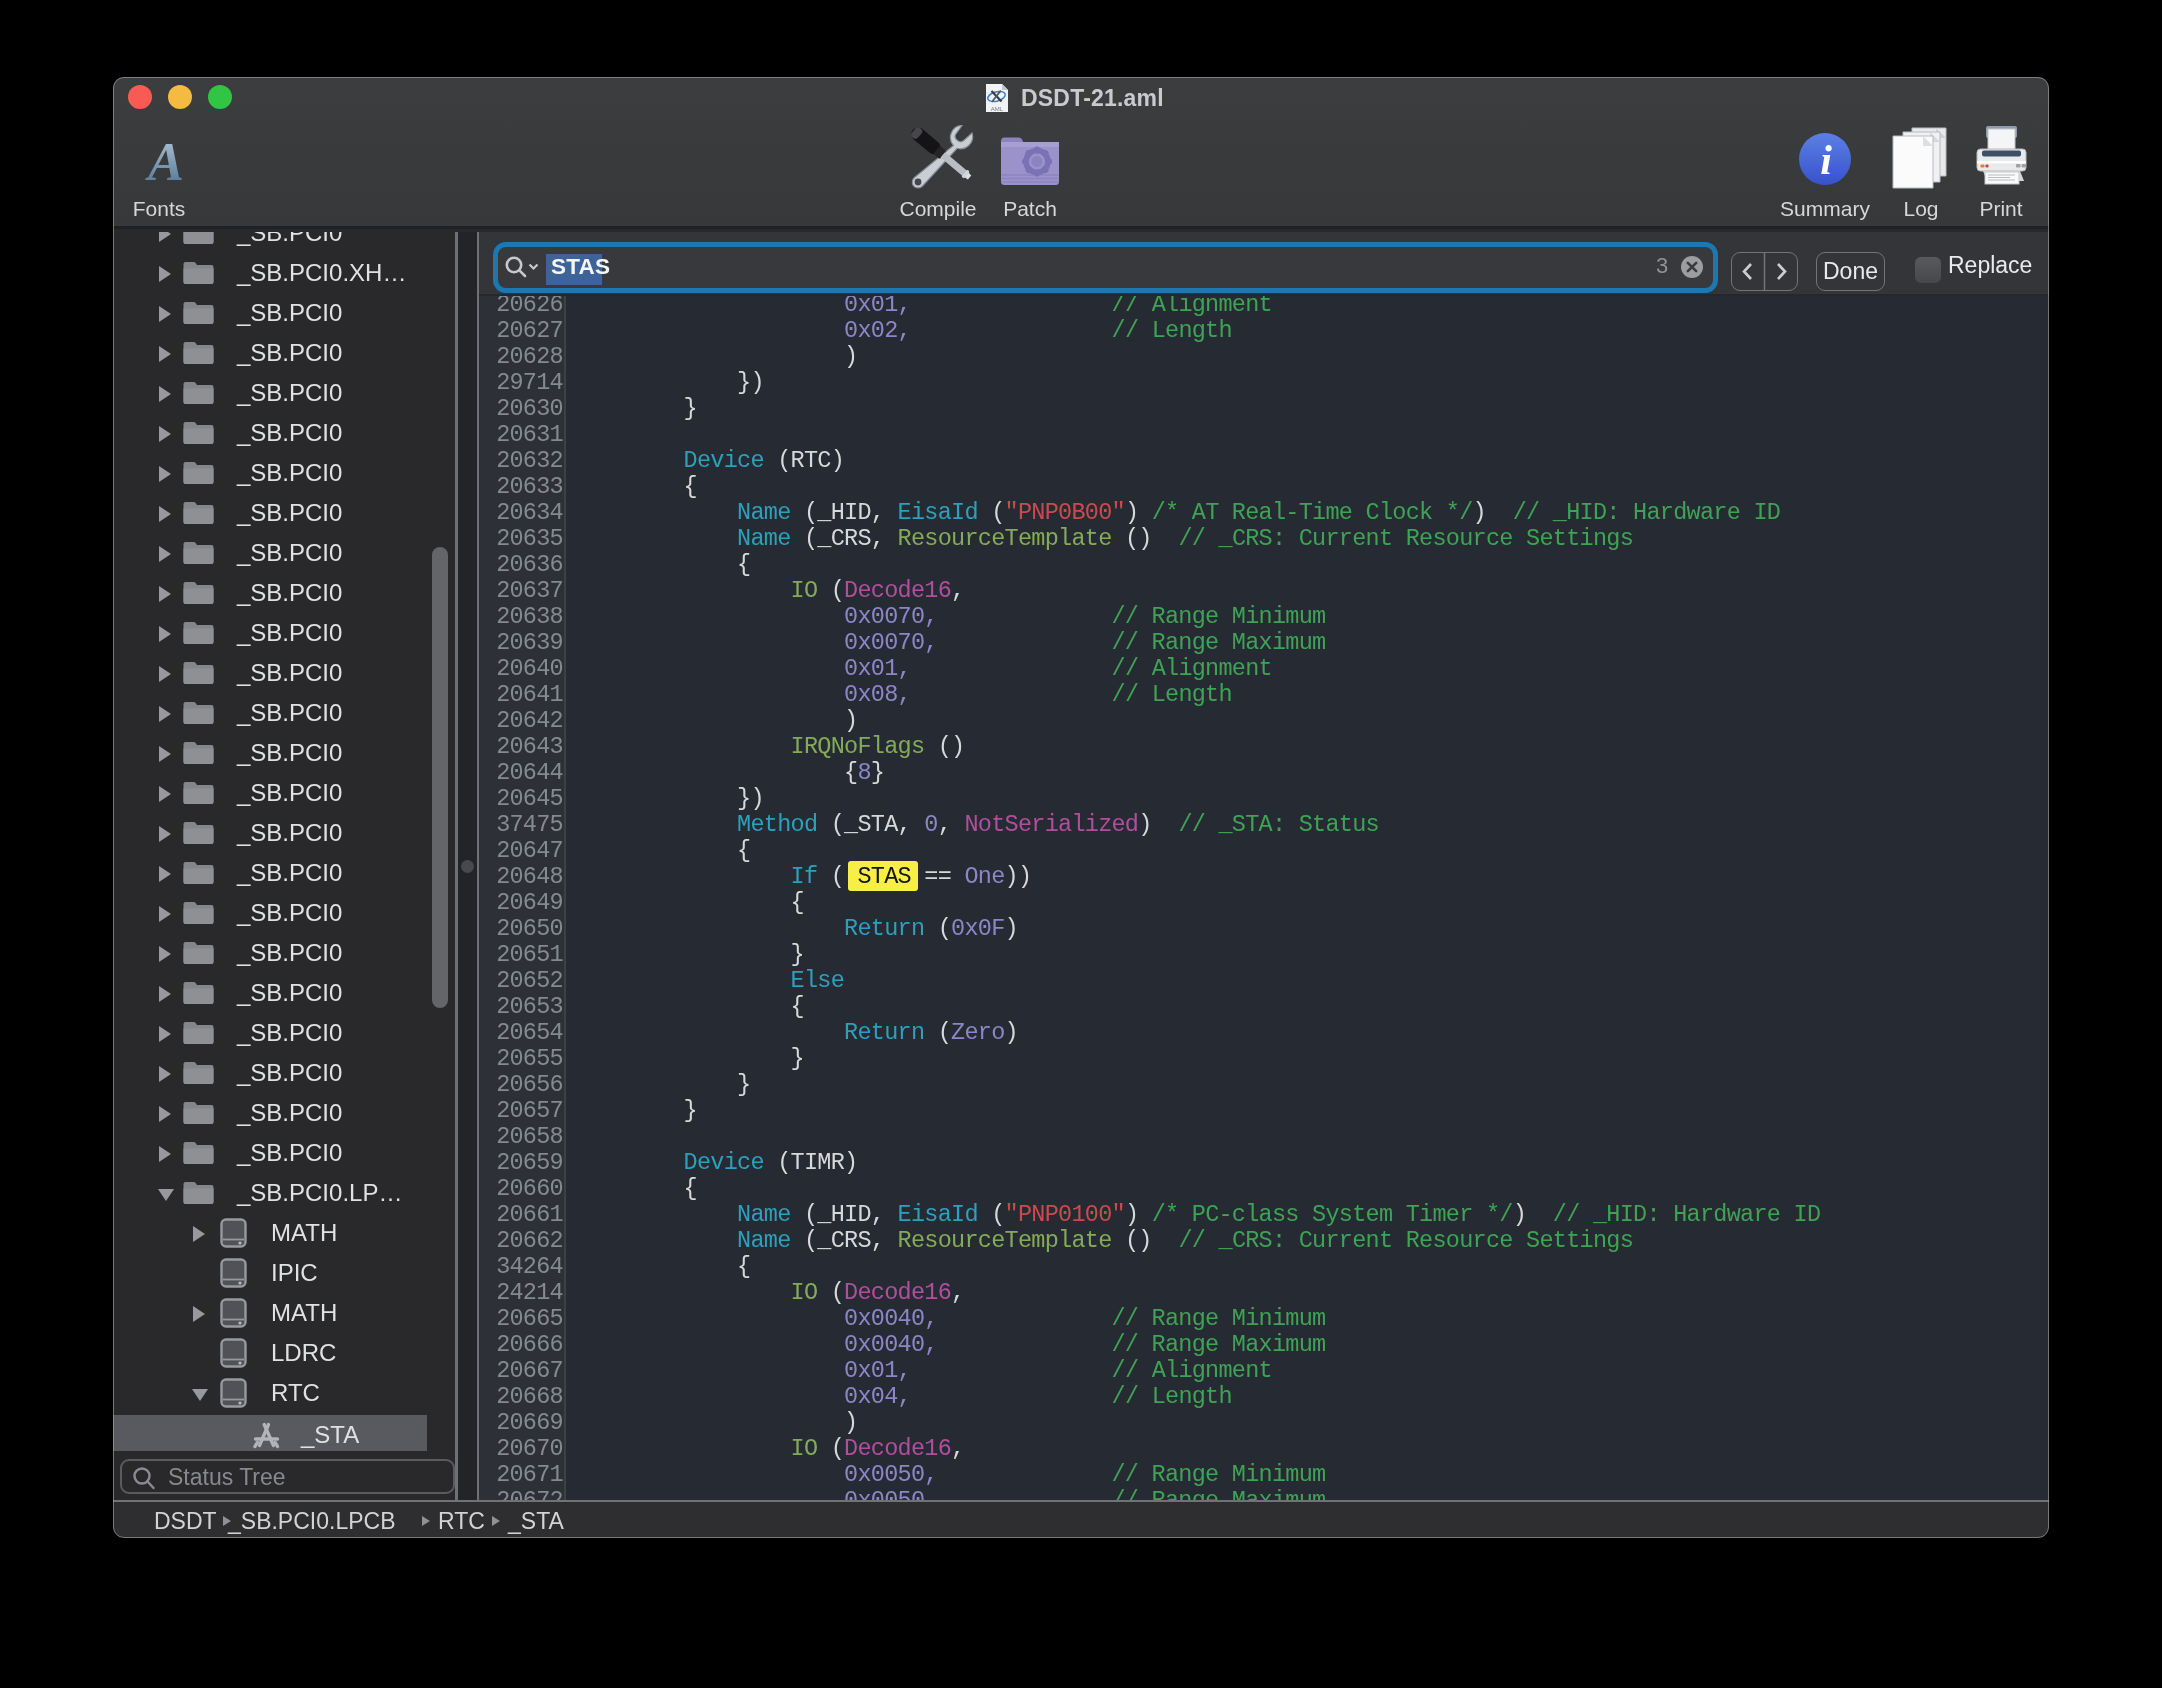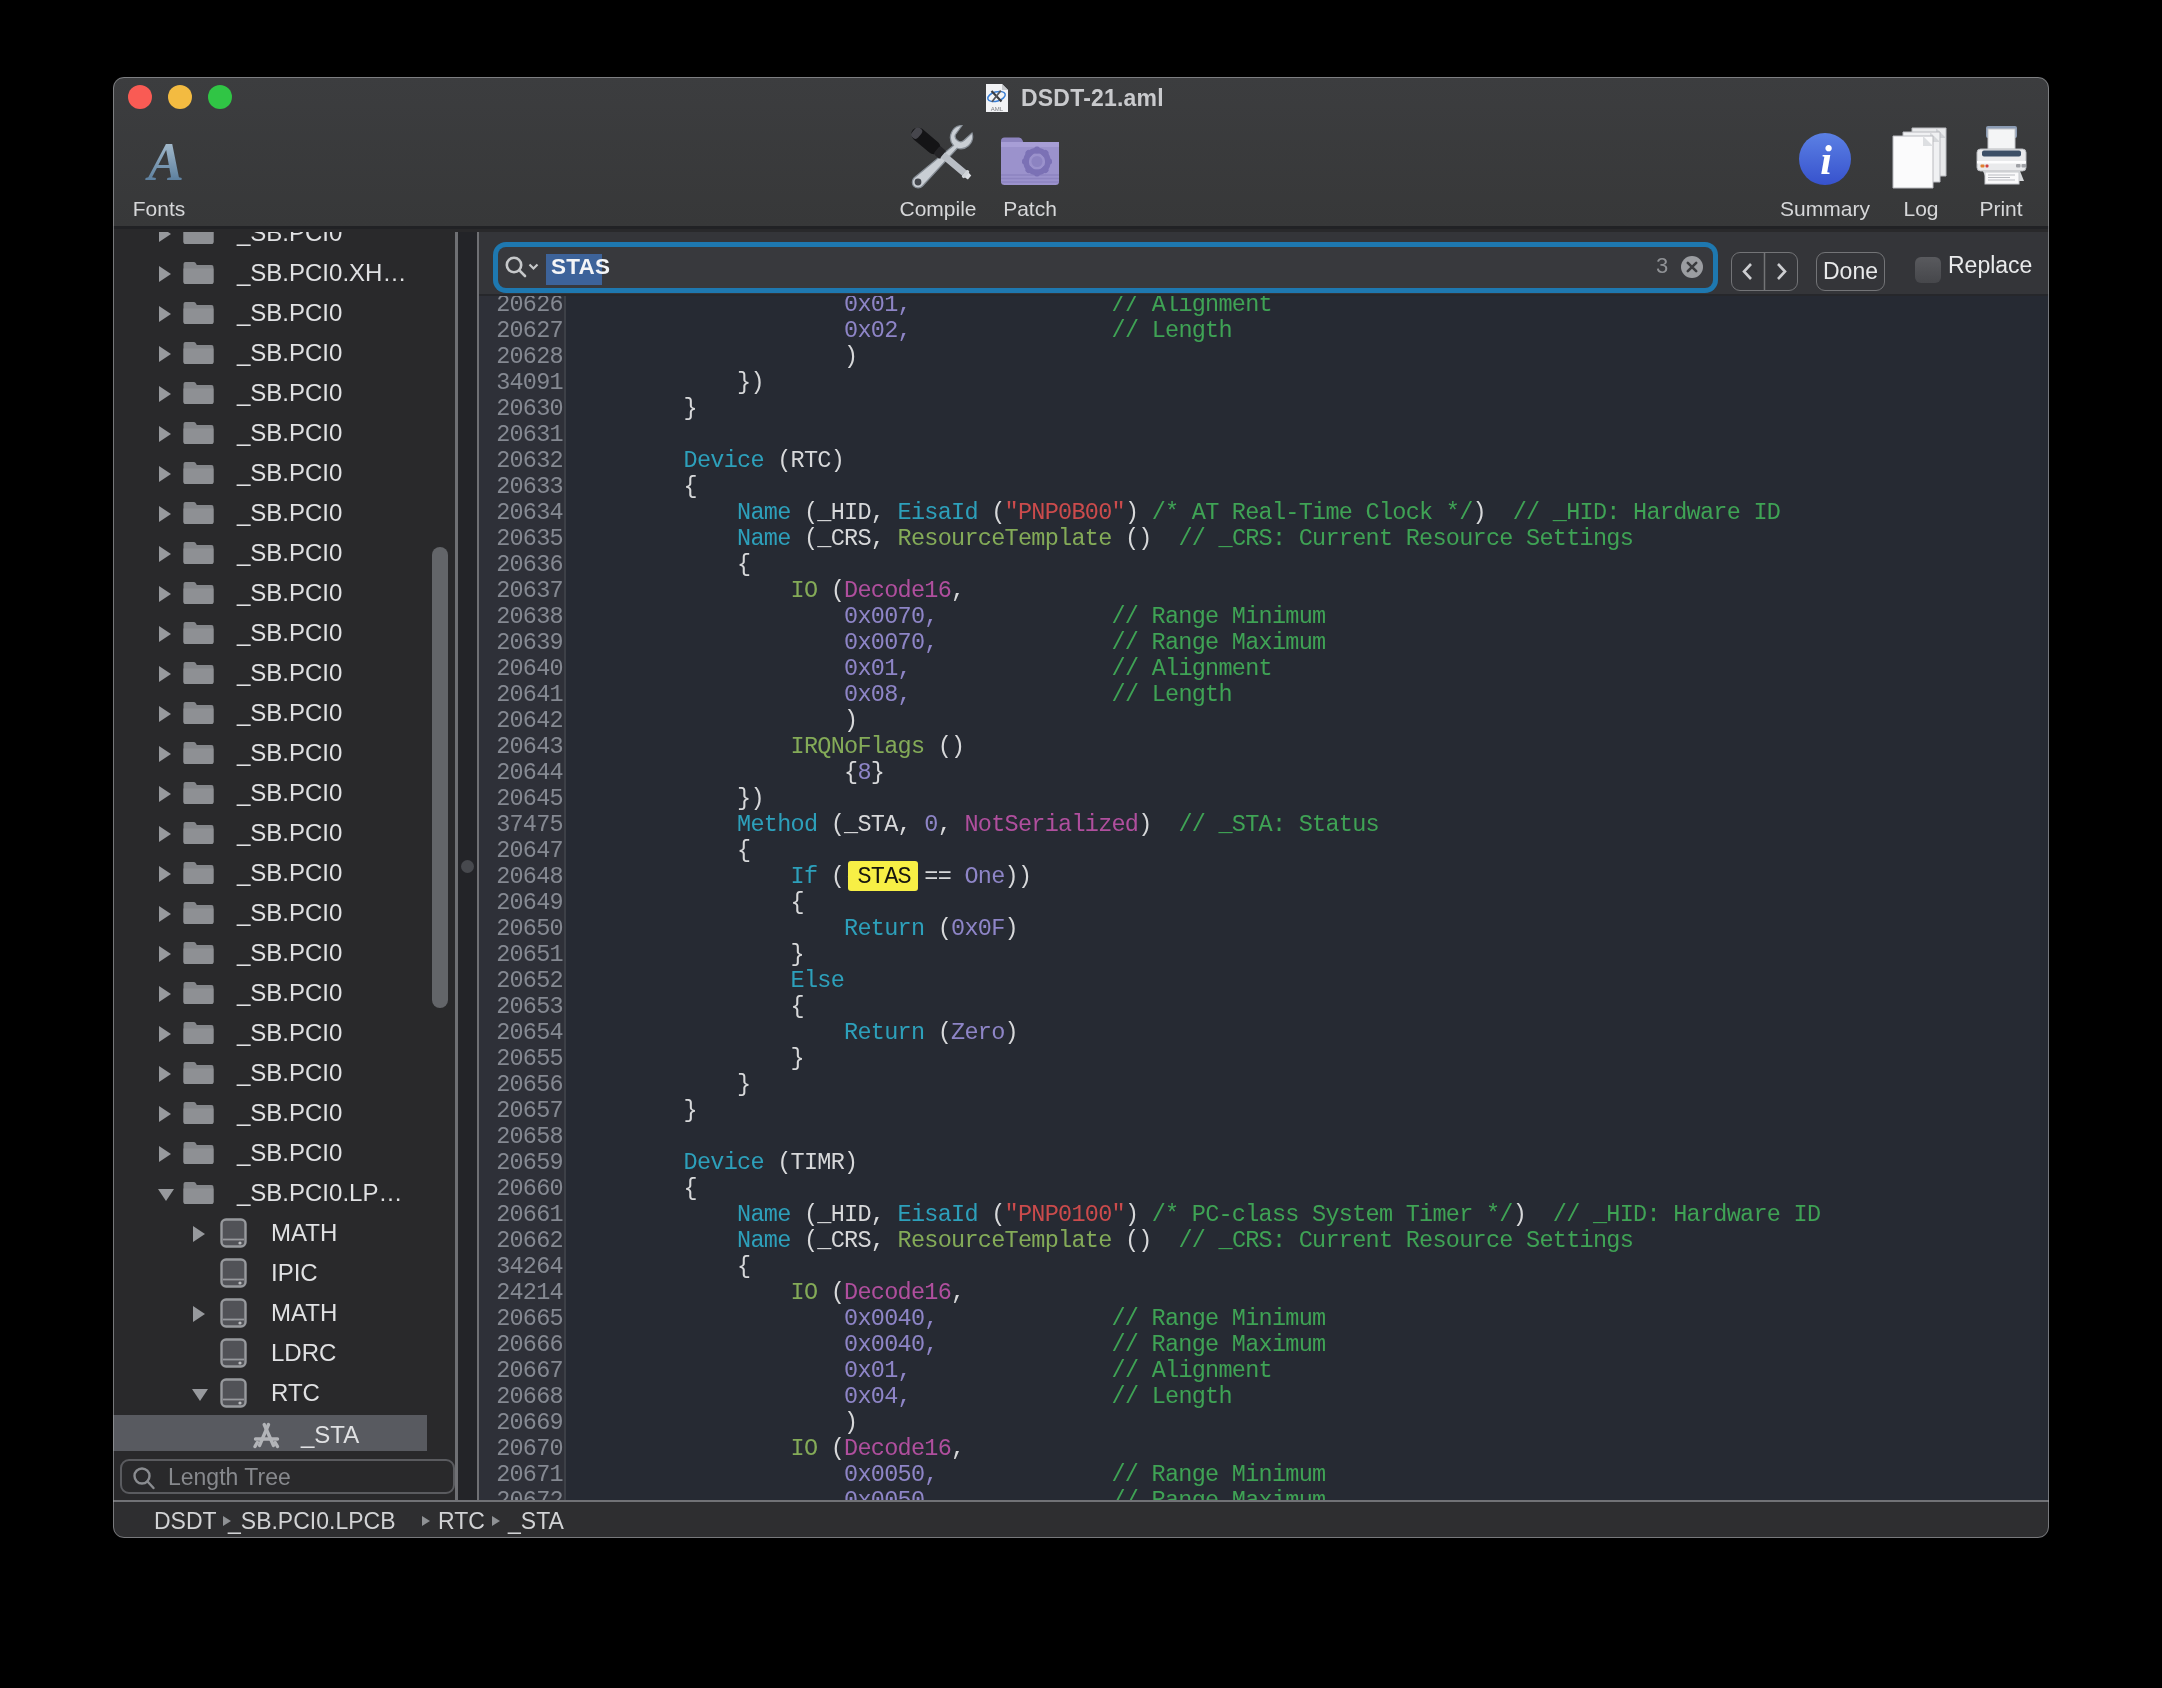--- a/index.html
+++ b/index.html
@@ -390,21 +390,21 @@
           </svg></span>
         <span class="tlabel" style="left:188px">_STA</span>
       </div>
     <div id="sbthumb"></div>
   </div>
   <div id="filter">
       <svg style="position:absolute;left:10px;top:4px" width="24" height="26" viewBox="0 0 24 26">
         <circle cx="10" cy="11" r="7.5" fill="none" stroke="#8a8c90" stroke-width="2.4"></circle>
         <path d="M15.5 16.5 L21.5 23" stroke="#8a8c90" stroke-width="2.4" stroke-linecap="round"></path>
       </svg>
-      <span>Length Tree</span>
+      <span>Status Tree</span>
     </div>
   <div id="vlineA"></div>
     <div id="strip"></div>
     <div id="vlineB"></div>
     <div id="dot"></div>
   <div id="srow">
     <div style="position:absolute;left:14px;top:10px;width:1225px;height:51px;background:#1e78b0;border-radius:13px"></div>
     <div style="position:absolute;left:19px;top:15px;width:1215px;height:41px;background:#38393d;border-radius:8px"></div>
     <div style="position:absolute;left:24px;top:22px"><svg width="36" height="26" viewBox="0 0 36 26">
           <circle cx="11" cy="11" r="7.2" fill="none" stroke="#c6c8ca" stroke-width="2.6"></circle>
@@ -427,21 +427,21 @@
     <div class="srchbtn" style="left:1337px;width:69px">Done</div>
     <div style="position:absolute;left:1436px;top:25px;width:26px;height:26px;background:linear-gradient(#595a5e,#46474b);border-radius:6px"></div>
     <div style="position:absolute;left:1469px;top:20px;font-size:23px;color:#e9eaeb">Replace</div>
   </div>
   <div id="codearea">
     <div id="gutterbg"></div>
     <div id="gut">
         <div>20626</div>
         <div>20627</div>
         <div>20628</div>
-        <div>34091</div>
+        <div>29714</div>
         <div>20630</div>
         <div>20631</div>
         <div>20632</div>
         <div>20633</div>
         <div>20634</div>
         <div>20635</div>
         <div>20636</div>
         <div>20637</div>
         <div>20638</div>
         <div>20639</div>

